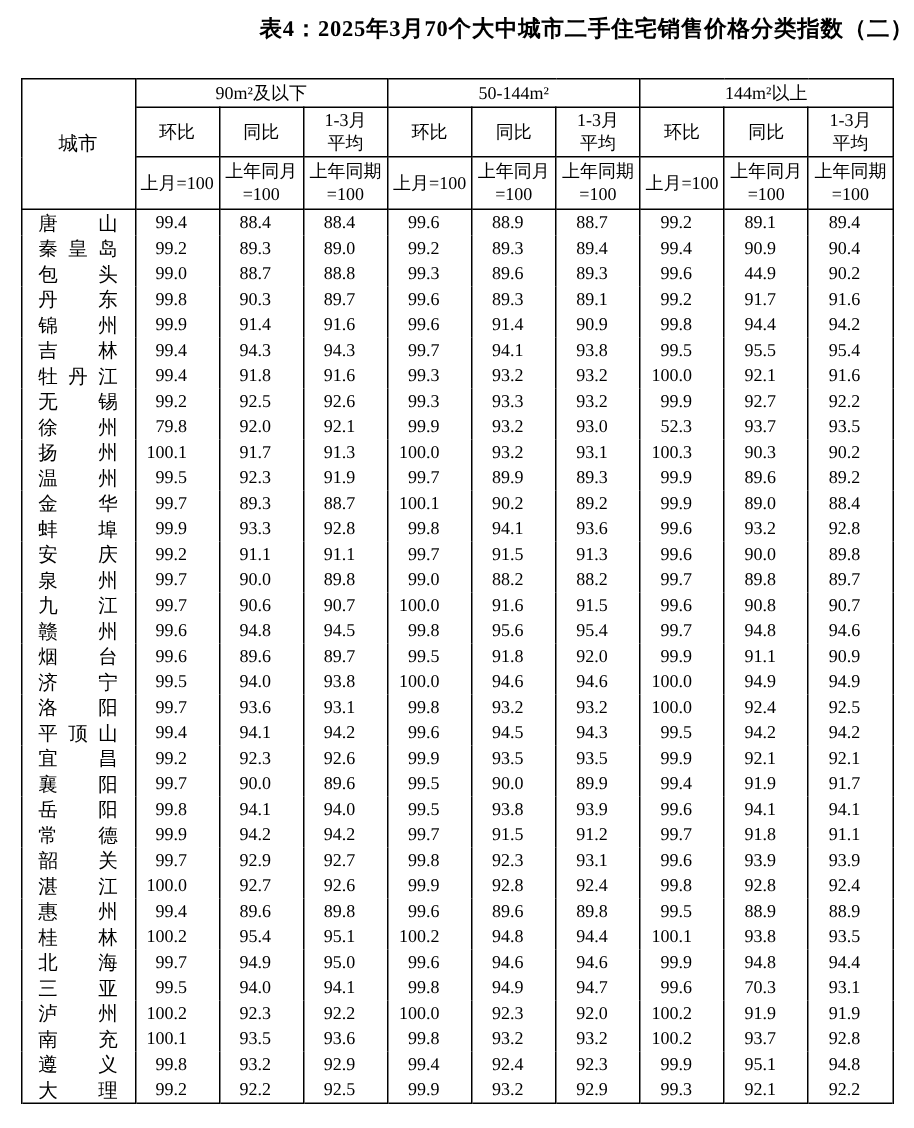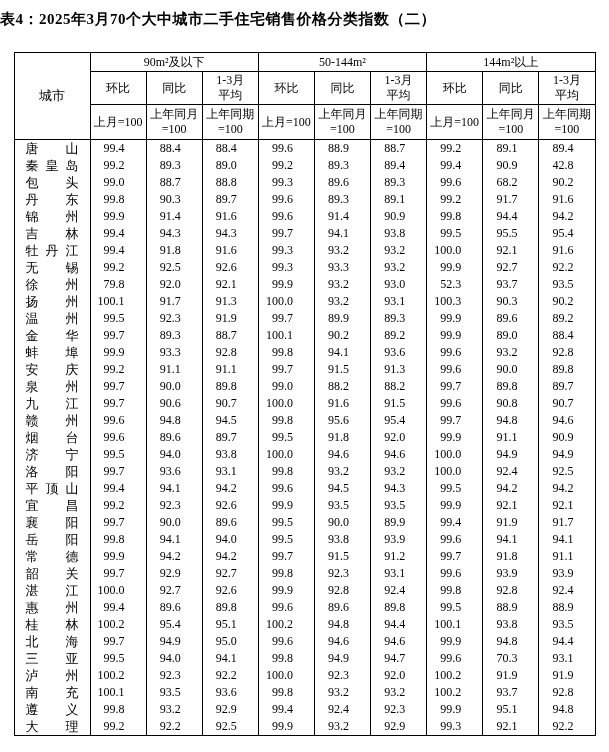--- a/index.html
+++ b/index.html
@@ -11,21 +11,21 @@
     color: #000000;
     font-family: "Liberation Serif", "DejaVu Serif", serif;
     overflow: hidden;
   }
   .page { width: 609px; height: 752px; }
   .title {
     margin: 0;
     padding-top: 10px;
     font-size: 15px;
     font-weight: 700;
-    text-align: left;
+    text-align: right;
     letter-spacing: 0.5px;
   }
   table.price-table {
     border-collapse: collapse;
     table-layout: fixed;
     width: 582px;
     margin: 23px auto 0 auto;
     border: 1px solid #000;
   }
   .col-city { width: 76px; }
@@ -132,32 +132,32 @@
         <tr>
           <td class="city-cell">秦皇岛</td>
           <td class="value-cell">99.2</td>
           <td class="value-cell">89.3</td>
           <td class="value-cell">89.0</td>
           <td class="value-cell">99.2</td>
           <td class="value-cell">89.3</td>
           <td class="value-cell">89.4</td>
           <td class="value-cell">99.4</td>
           <td class="value-cell">90.9</td>
-          <td class="value-cell">42.8</td>
+          <td class="value-cell">90.4</td>
         </tr>
         <tr>
           <td class="city-cell">包头</td>
           <td class="value-cell">99.0</td>
           <td class="value-cell">88.7</td>
           <td class="value-cell">88.8</td>
           <td class="value-cell">99.3</td>
           <td class="value-cell">89.6</td>
           <td class="value-cell">89.3</td>
           <td class="value-cell">99.6</td>
-          <td class="value-cell">68.2</td>
+          <td class="value-cell">44.9</td>
           <td class="value-cell">90.2</td>
         </tr>
         <tr>
           <td class="city-cell">丹东</td>
           <td class="value-cell">99.8</td>
           <td class="value-cell">90.3</td>
           <td class="value-cell">89.7</td>
           <td class="value-cell">99.6</td>
           <td class="value-cell">89.3</td>
           <td class="value-cell">89.1</td>

